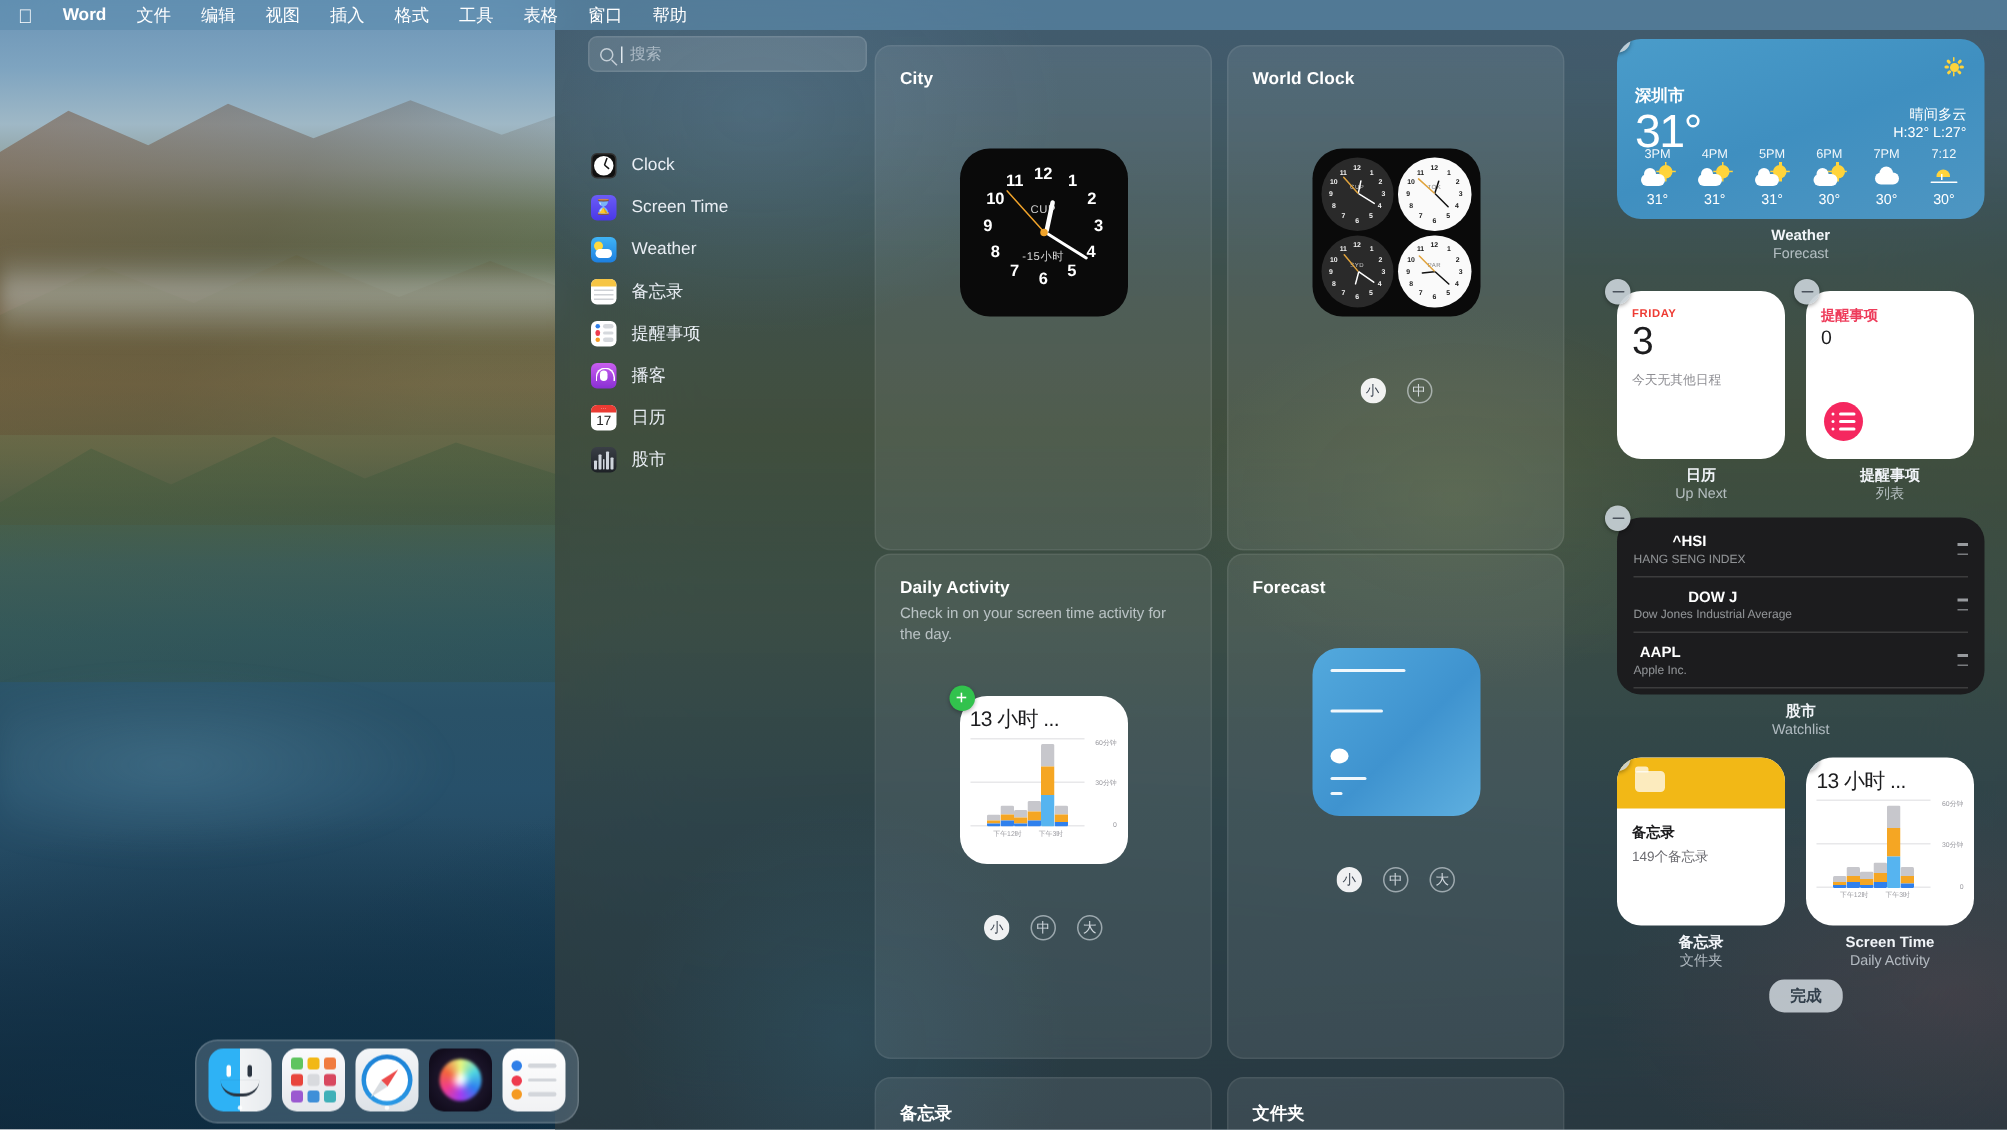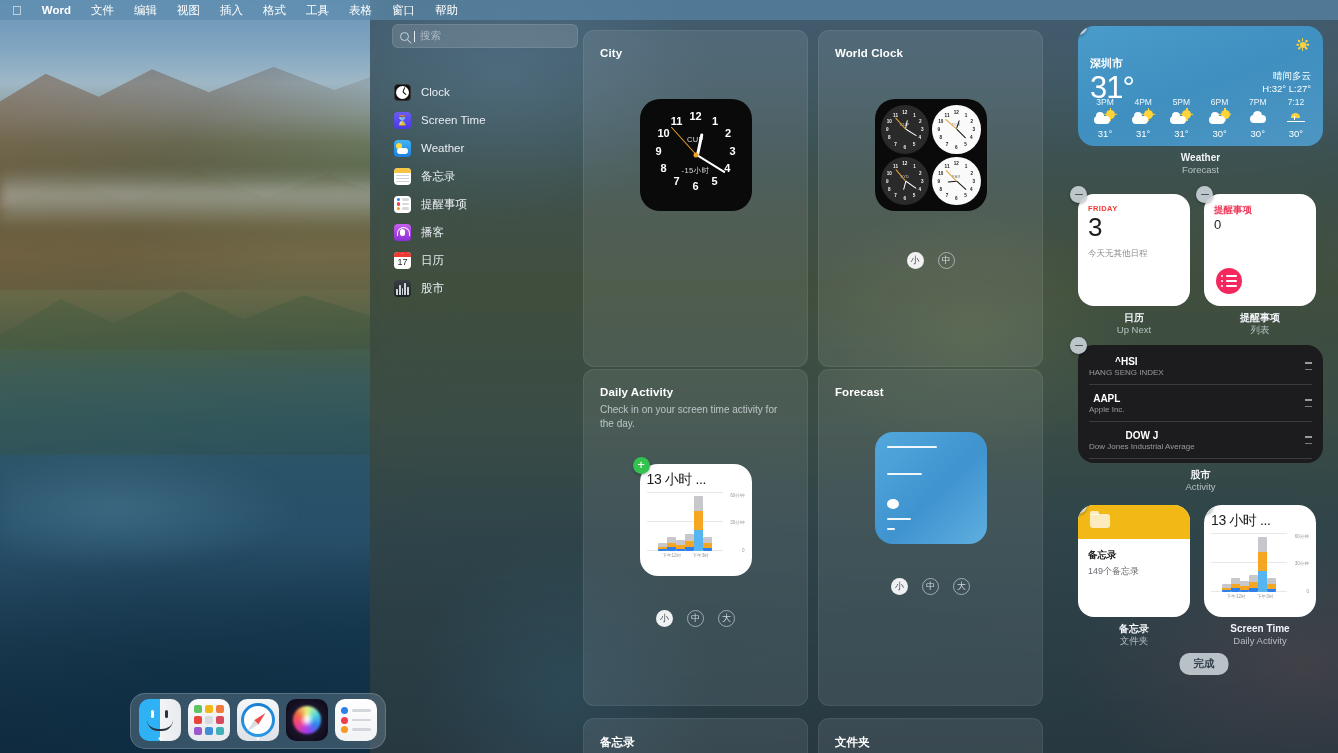--- a/index.html
+++ b/index.html
@@ -166,21 +166,21 @@
     background: rgba(255,255,255,.13);
     border: 1px solid rgba(255,255,255,.10);
     display: flex; align-items: center; gap: 5px; padding: 0 7px;
     margin-left: 10px; margin-right: 4px;
   }
   .search-box .mag { width: 9px; height: 9px; border: 1.3px solid rgba(235,240,245,.72); border-radius: 50%; position: relative; flex: none; }
   .search-box .mag::after { content:""; position:absolute; right:-3.5px; bottom:-2.5px; width:4.5px; height:1.3px; background: rgba(235,240,245,.72); transform: rotate(45deg); }
   .search-box .caret { width: 1px; height: 11px; background: rgba(240,245,250,.9); }
   .search-box .ph { font-size: 10.5px; color: rgba(225,232,240,.58); }
 
-  .side-list { margin-top: 30px; }
+  .side-list { margin-top: 48px; }
   .side-item { display: flex; align-items: center; gap: 10px; height: 28px; padding: 0 12px; border-radius: 6px; }
   .side-item .lbl { font-size: 11.5px; color: #e9eef4; }
   .app-ico { width: 17px; height: 17px; border-radius: 4px; flex: none; position: relative; overflow: hidden; }
   .ico-clock { background: #111; border:.5px solid #333; display:flex;align-items:center;justify-content:center;}
   .ico-clock .f { width: 13px; height: 13px; border-radius: 50%; background:#fff; position:relative; }
   .ico-clock .f::before{content:"";position:absolute;left:50%;top:50%;width:1px;height:5px;background:#111;transform-origin: 50% 100%;transform:translate(-50%,-100%) rotate(20deg);}
   .ico-clock .f::after{content:"";position:absolute;left:50%;top:50%;width:1px;height:4px;background:#111;transform-origin: 50% 100%;transform:translate(-50%,-100%) rotate(130deg);}
   .ico-screentime { background: linear-gradient(#6b5cf6,#4a38e8); display:flex;align-items:center;justify-content:center;color:#fff;font-size:10px;}
   .ico-weather { background: linear-gradient(#40b4f5,#1d7fe0); position:relative;}
   .ico-weather::before{content:"";position:absolute;left:2px;top:3px;width:6px;height:6px;border-radius:50%;background:#ffd93d;}
@@ -824,45 +824,45 @@
               <div class="stk-sym">^HSI</div>
               <div class="stk-name">HANG SENG INDEX</div>
             </div>
             <div class="stk-vals">
                 <i></i>
                 <i></i>
               </div>
           </div>
           <div class="stk-row">
             <div>
-              <div class="stk-sym">AAPL</div>
-              <div class="stk-name">Apple Inc.</div>
+              <div class="stk-sym">DOW J</div>
+              <div class="stk-name">Dow Jones Industrial Average</div>
             </div>
             <div class="stk-vals">
                 <i></i>
                 <i></i>
               </div>
           </div>
           <div class="stk-row">
             <div>
-              <div class="stk-sym">DOW J</div>
-              <div class="stk-name">Dow Jones Industrial Average</div>
+              <div class="stk-sym">AAPL</div>
+              <div class="stk-name">Apple Inc.</div>
             </div>
             <div class="stk-vals">
                 <i></i>
                 <i></i>
               </div>
           </div>
           <div class="minus">
               <i></i>
             </div>
         </div>
         <div class="cap">
           <div class="n1">股市</div>
-          <div class="n2">Activity</div>
+          <div class="n2">Watchlist</div>
         </div>
       </div>
 
       <div class="prev" style="left:8px; top:505px;">
         <div class="w-notes" style="position:relative">
           <div class="hdr">
               <div class="folder"></div>
             </div>
           <div class="bd">
             <div class="t1">备忘录</div>

